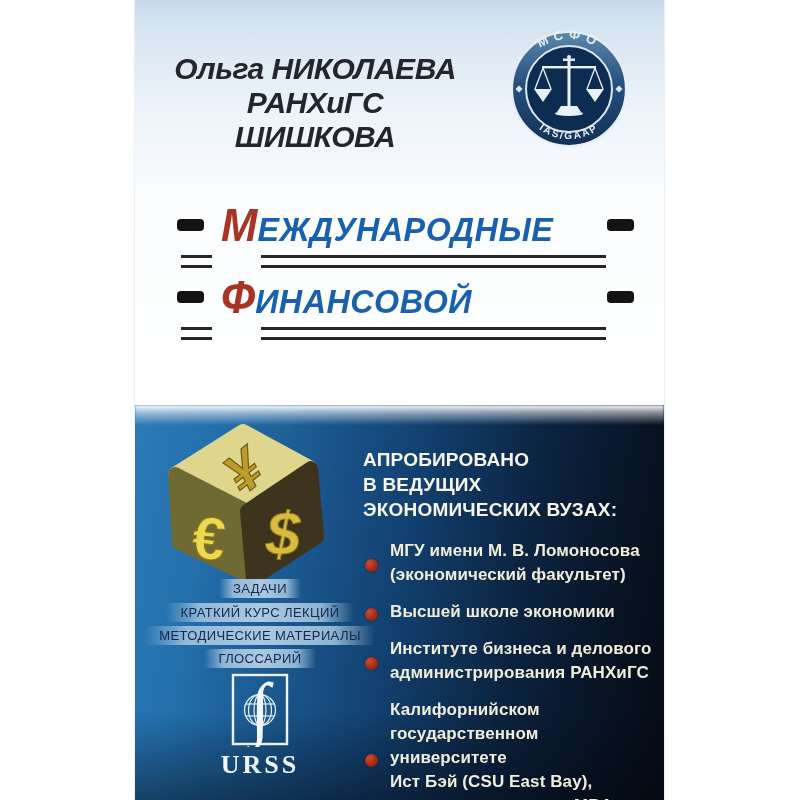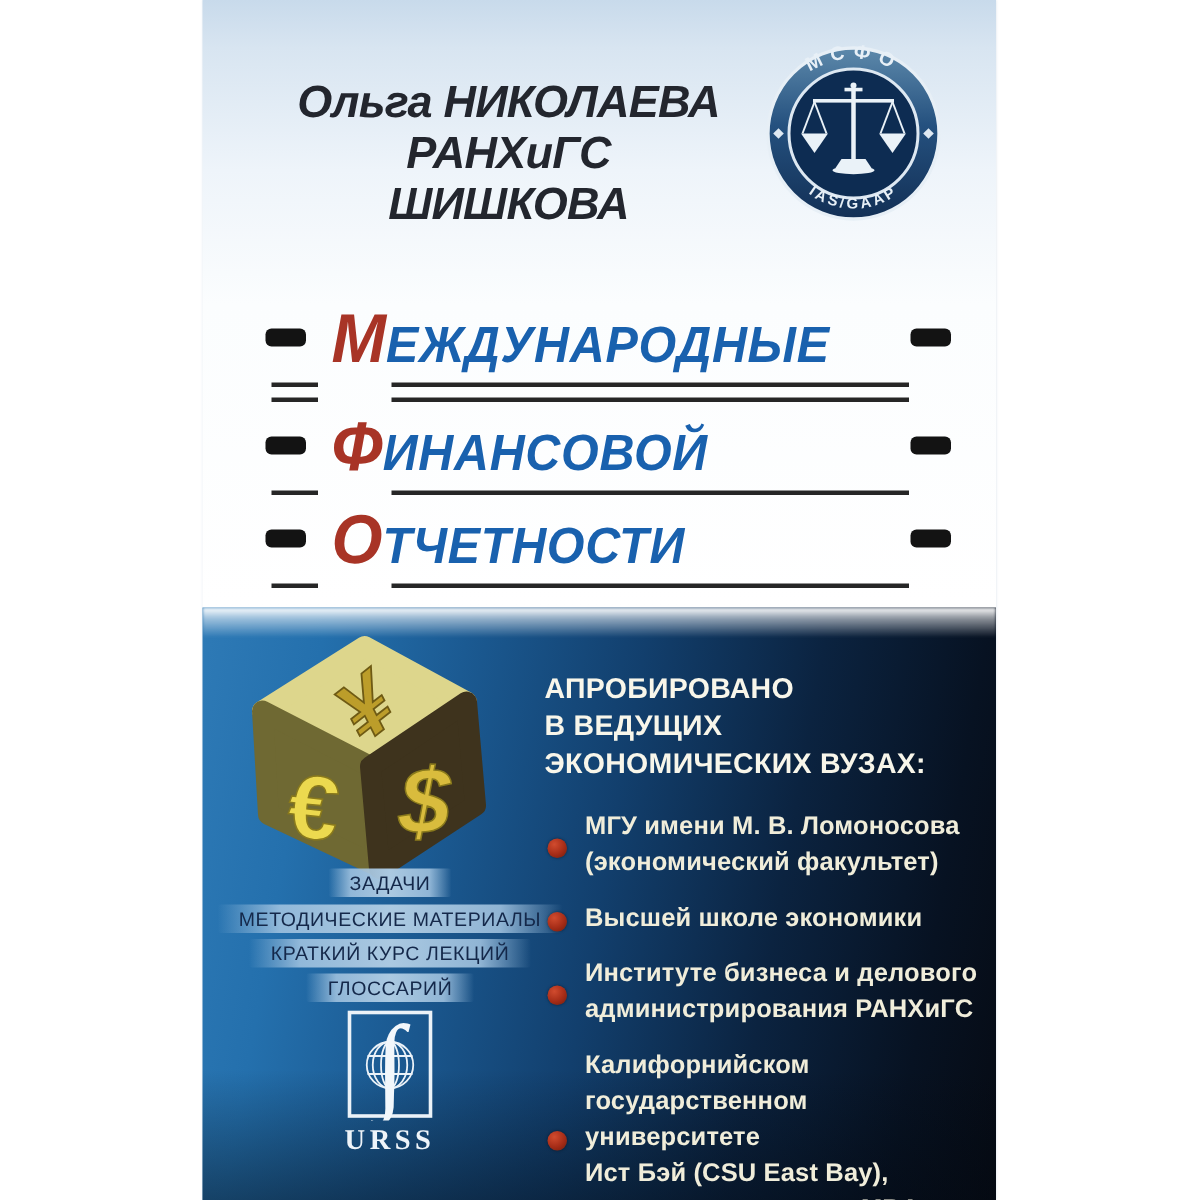--- a/index.html
+++ b/index.html
@@ -11,21 +11,21 @@
   .cover { position:absolute; left:135px; top:0; width:529px; height:800px;
            box-shadow:0 0 2px rgba(120,150,180,.4); }
 
   
   .top-area { position:absolute; left:0; top:0; width:529px; height:405px;
               background:linear-gradient(180deg,#c8daeb 0%, #d8e5f1 8%, #eef4fa 28%, #fbfdfe 50%, #ffffff 100%); }
 
   
   .authors { position:absolute; left:30px; top:52px; width:300px; text-align:center;
              font-style:italic; font-weight:bold; font-size:30px; line-height:34px;
-             color:#23262e; letter-spacing:-0.5px;margin-left:24px; }
+             color:#23262e; letter-spacing:-0.5px; }
 
   
   .emblem { position:absolute; left:373px; top:28px; width:122px; height:122px; }
 
   
   .title-block { position:absolute; left:42px; top:152px; width:457px;margin-top:44px; }
   .title-row { display:flex; align-items:center; height:46px; margin-top:6px; }
   .dash { width:27px; height:12px; background:#131313; border-radius:4px; flex:none; }
   .dash.left { margin-right:17px; }
   .dash.right { margin-left:auto; }
@@ -52,21 +52,21 @@
   
   .features { position:absolute; left:10px; top:172px; width:230px; text-align:center; }
   .feature { display:inline-block; margin:2.2px 0; padding:2px 14px; border-radius:2px;
              font-size:13px; font-weight:normal; letter-spacing:.4px; color:#14284a;
              background:linear-gradient(90deg, rgba(160,195,225,0) 0%, rgba(165,198,226,.85) 18%, #abc9e1 50%, rgba(165,198,226,.85) 82%, rgba(160,195,225,0) 100%); }
 
   
   .publisher { position:absolute; left:60px; top:268px; width:130px; text-align:center; }
   .publisher svg { display:block; margin:0 auto; }
   .publisher-name { margin-top:3px; font-family:"Liberation Serif", serif; font-weight:bold;
-                    font-size:19px; letter-spacing:3px; color:#eef4f9; }
+                    font-size:26px; letter-spacing:3px; color:#eef4f9; }
 
   
   .right-col { position:absolute; left:228px; top:42px; width:292px; }
   .approved { font-weight:bold; font-size:19px; line-height:25px;
               color:#f8f6ea; white-space:pre-line; letter-spacing:.2px; }
   .uni-list { list-style:none; margin-top:17px; }
   .uni-item { display:flex; align-items:center; margin-bottom:13px; }
   .uni-dot { flex:none; width:13px; height:13px; border-radius:50%; margin:4px 12px 0 2px;
              background:radial-gradient(circle at 35% 30%, #d14b2e 0%, #a52c17 55%, #6f1c0c 100%);
              box-shadow:0 0 2px rgba(0,0,0,.5); }
@@ -143,25 +143,20 @@
         <div class="title-row">
           <div class="dash left"></div>
           <div class="title-text"><span class="title-initial">Ф</span><span class="title-rest">ИНАНСОВОЙ</span></div>
           <div class="dash right"></div>
         </div>
         <div class="separator">
           <div class="sep-short"></div>
           <div class="sep-long"></div>
         </div>
 
-        <div class="title-row">
-          <div class="dash left"></div>
-          <div class="title-text"><span class="title-initial">О</span><span class="title-rest">ТЧЕТНОСТИ</span></div>
-          <div class="dash right"></div>
-        </div>
         <div class="separator">
           <div class="sep-short"></div>
           <div class="sep-long"></div>
         </div>
 
       </div>
     </div>
 
     <div class="band">
       <div class="band-fade"></div>
@@ -172,22 +167,22 @@
           <polygon points="16,55 88,92 92,158 20,124" fill="#6f6933" stroke="#6f6933" stroke-width="14"></polygon>
           <polygon points="88,92 152,49 158,118 94,160" fill="#3e331d" stroke="#3e331d" stroke-width="14"></polygon>
         </g>
         <text x="84" y="72" text-anchor="middle" font-size="56" font-weight="bold" font-style="italic" fill="#bc9d2a" stroke="#6e5a14" stroke-width="1.2" transform="rotate(-38 84 52)">¥</text>
         <text x="50" y="140" text-anchor="middle" font-size="60" font-weight="bold" fill="#ecd94f" stroke="#8a7a1c" stroke-width="1" transform="rotate(6 50 120)">€</text>
         <text x="124" y="136" text-anchor="middle" font-size="62" font-weight="bold" font-style="italic" fill="#d9bc3d" stroke="#8a7a1c" stroke-width="1">$</text>
       </svg>
 
       <div class="features">
         <div><span class="feature">ЗАДАЧИ</span></div>
+        <div><span class="feature">КРАТКИЙ КУРС ЛЕКЦИЙ</span></div>
         <div><span class="feature">МЕТОДИЧЕСКИЕ МАТЕРИАЛЫ</span></div>
-        <div><span class="feature">КРАТКИЙ КУРС ЛЕКЦИЙ</span></div>
         <div><span class="feature">ГЛОССАРИЙ</span></div>
       </div>
 
       <div class="publisher">
         <svg width="62" height="74" viewBox="0 0 62 74">
           <rect x="4" y="2" width="54" height="69" fill="none" stroke="#ebf2f8" stroke-width="2.4"></rect>
           <g fill="none" stroke="#ebf2f8" stroke-width="1.2">
             <circle cx="31" cy="37" r="15.5"></circle>
             <ellipse cx="31" cy="37" rx="6" ry="15.5"></ellipse>
             <ellipse cx="31" cy="37" rx="11.5" ry="15.5"></ellipse>

